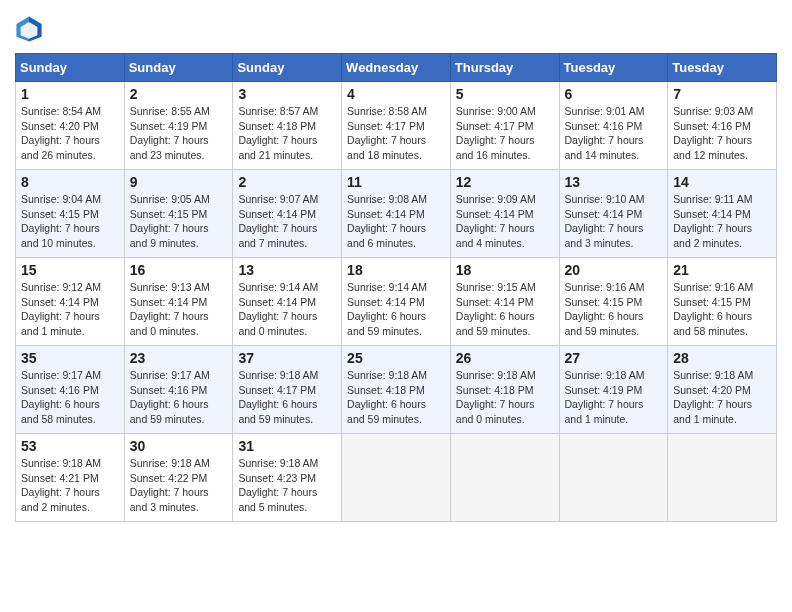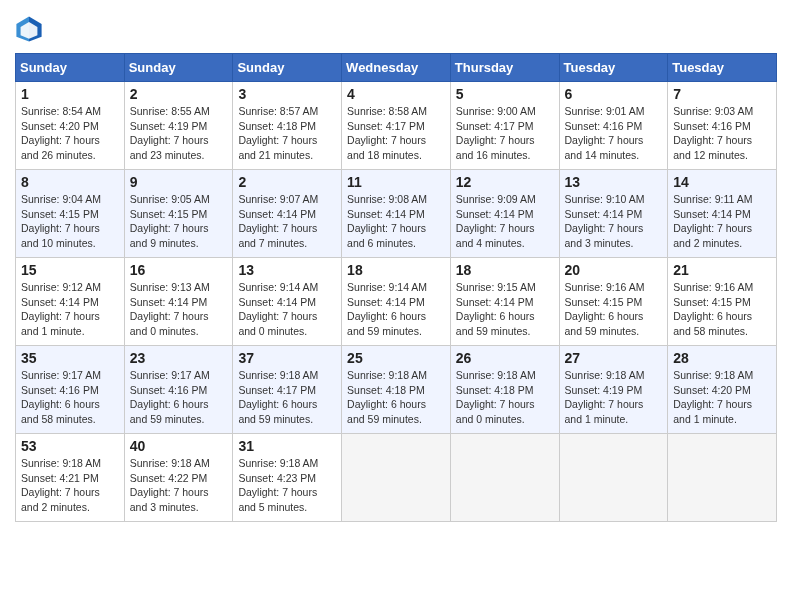--- a/index.html
+++ b/index.html
@@ -355,21 +355,21 @@
       <tr>
         <td>
         <span class="day-number">53</span>
         <div class="day-info">
           Sunrise: 9:18 AM<br>
           Sunset: 4:21 PM<br>
           Daylight: 7 hours and 2 minutes.
         </div>
       </td>
         <td>
-        <span class="day-number">40</span>
+        <span class="day-number">30</span>
         <div class="day-info">
           Sunrise: 9:18 AM<br>
           Sunset: 4:22 PM<br>
           Daylight: 7 hours and 3 minutes.
         </div>
       </td>
         <td>
         <span class="day-number">31</span>
         <div class="day-info">
           Sunrise: 9:18 AM<br>

